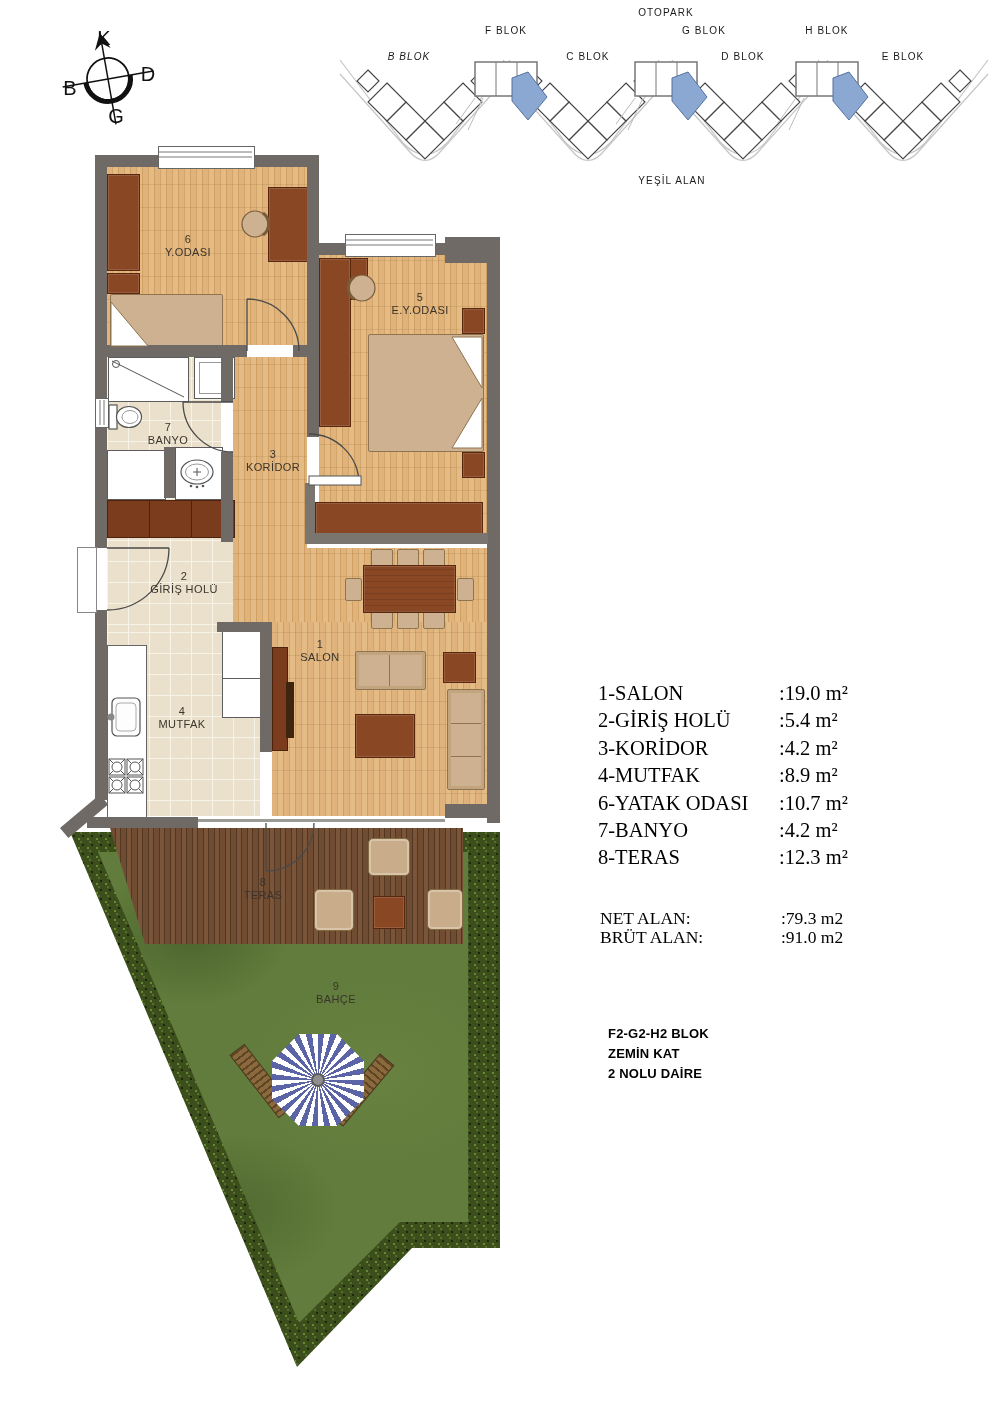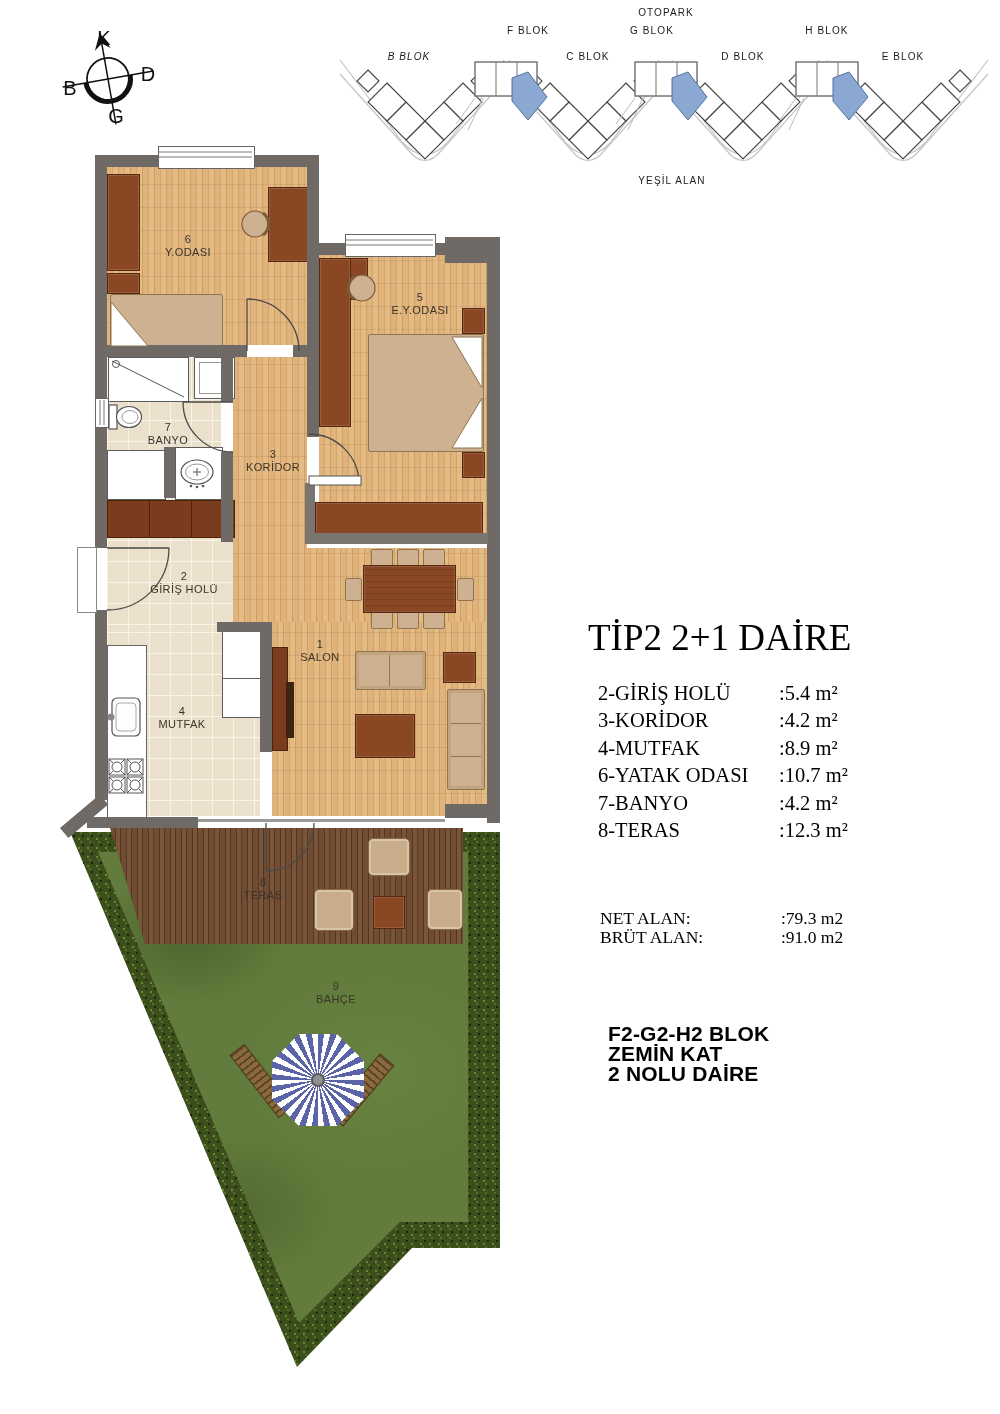--- a/index.html
+++ b/index.html
@@ -53,21 +53,21 @@
   .clabel{position:absolute;transform:translate(-50%,-50%);font-size:20px;color:#111;}
   
   .serif{font-family:"Liberation Serif","DejaVu Serif",serif;}
   .legend-title{position:absolute;left:588px;top:616px;font-size:37px;color:#000;white-space:nowrap;}
   .litems{position:absolute;left:598px;top:682px;width:300px;font-size:20.5px;color:#000;}
   .lrow{position:relative;height:27.4px;}
   .ll{position:absolute;left:0;white-space:nowrap;}
   .lv{position:absolute;left:181px;white-space:nowrap;}
   .ltotals{position:absolute;left:600px;top:908px;width:300px;font-size:17.5px;color:#000;}
   .trow{position:relative;height:18.5px;}
-  .binfo{position:absolute;left:608px;top:1024px;font-size:21px;font-weight:bold;
+  .binfo{position:absolute;left:608px;top:1024px;font-size:13px;font-weight:bold;
     line-height:20px;color:#000;letter-spacing:.2px;}
   svg{position:absolute;overflow:visible;}
   .window{position:absolute;background:#fff;border:1px solid #666;}
 </style>
 </head>
 <body>
 
 <div class="page">
 
   <svg style="left:58px;top:18px;" width="110" height="110" viewBox="0 0 110 110">
@@ -118,22 +118,22 @@
         <rect x="119" y="60" width="62" height="34" fill="#fff" stroke="#777" stroke-width="1.5"></rect>
         <line x1="140" y1="60" x2="140" y2="94" stroke="#777" stroke-width="1"></line>
         <line x1="161" y1="60" x2="161" y2="94" stroke="#777" stroke-width="1"></line>
         <polygon points="156,76 172,70 191,95 172,118 156,99" fill="#8ba8d3" stroke="#54719f" stroke-width="1"></polygon>
       </g>
       <use href="#pF" x="160"></use>
         <use href="#pF" x="321"></use>
     </g>
   </svg>
   <span class="slabel" style="left:666px;top:7px;">OTOPARK</span>
-  <span class="slabel" style="left:506px;top:25px;margin-left:22px;">F BLOK</span>
-  <span class="slabel" style="left:652px;top:25px;text-align:right;">G BLOK</span>
+  <span class="slabel" style="left:506px;top:25px;">F BLOK</span>
+  <span class="slabel" style="left:704px;top:25px;text-align:right;">G BLOK</span>
   <span class="slabel" style="left:827px;top:25px;">H BLOK</span>
   <span class="slabel" style="left:409px;top:51px;font-style:italic;">B BLOK</span>
   <span class="slabel" style="left:588px;top:51px;">C BLOK</span>
   <span class="slabel" style="left:743px;top:51px;">D BLOK</span>
   <span class="slabel" style="left:903px;top:51px;">E BLOK</span>
   <span class="slabel" style="left:672px;top:175px;">YEŞİL ALAN</span>
 
   <div class="hedge" style="left:58px;top:826px;width:442px;height:548px;clip-path:polygon(12px 6px,442px 6px,442px 422px,354px 422px,239px 541px);"></div>
   <div class="grass" style="left:58px;top:826px;width:442px;height:548px;clip-path:polygon(40px 26px,410px 26px,410px 396px,342px 396px,241px 497px);"></div>
 
@@ -325,23 +325,26 @@
     </div>
   <div class="rlabel" style="left:263px;top:876px;">
     <span>8</span>
       <span>TERAS</span>
     </div>
   <div class="rlabel" style="left:336px;top:980px;">
     <span>9</span>
       <span>BAHÇE</span>
     </div>
 
-  <div class="legend-title serif">TİP2 2+1 DAİRE</div>
 
   <div class="litems serif">
+    <div class="lrow">
+        <span class="ll">1-SALON</span>
+        <span class="lv">:19.0 m²</span>
+      </div>
     <div class="lrow">
         <span class="ll">2-GİRİŞ HOLÜ</span>
         <span class="lv">:5.4 m²</span>
       </div>
     <div class="lrow">
         <span class="ll">3-KORİDOR</span>
         <span class="lv">:4.2 m²</span>
       </div>
     <div class="lrow">
         <span class="ll">4-MUTFAK</span>

